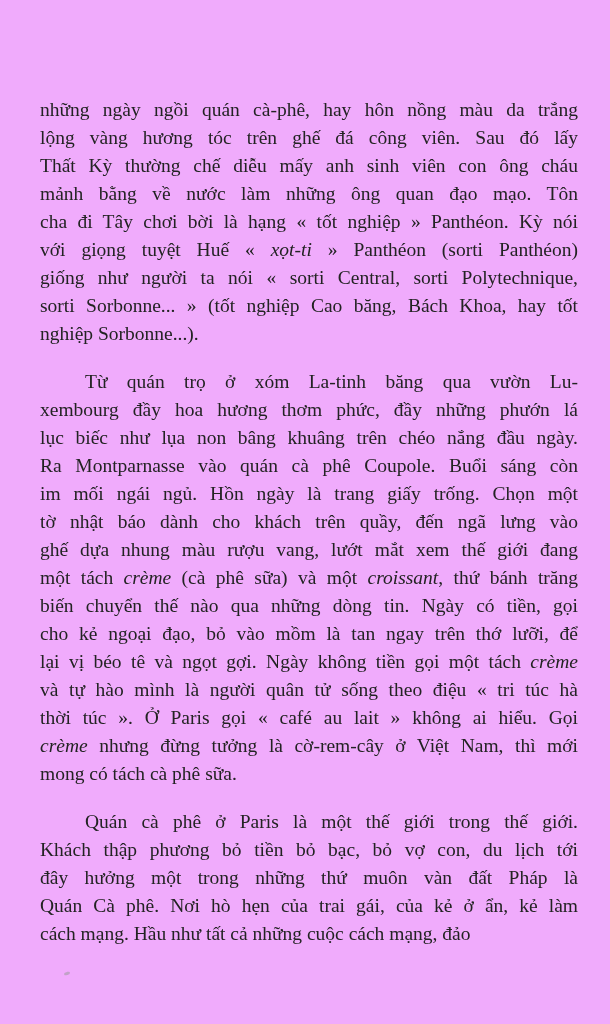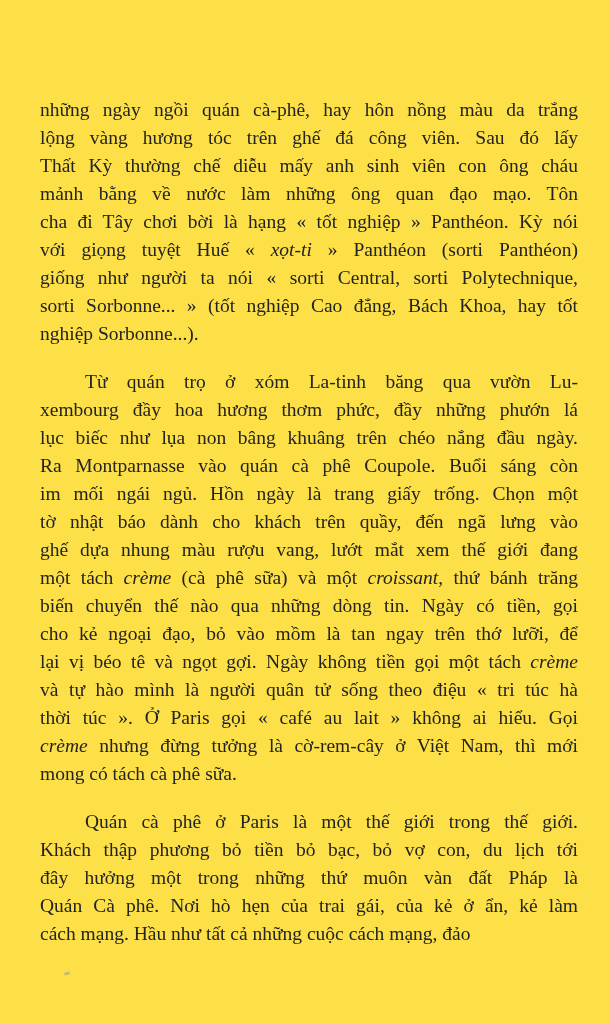--- a/index.html
+++ b/index.html
@@ -9,21 +9,21 @@
     body {
       width: 610px;
       height: 1024px;
       background: #fefefe;
       overflow: hidden;
       position: relative;
     }
     .page {
       width: 610px;
       height: 1024px;
-      background: #fde047;
+      background: #f0abfc;
       position: relative;
       box-sizing: border-box;
     }
     .text-block {
       position: absolute;
       left: 40px;
       top: 96px;
       width: 538px;
       color: #232323;
       font-family: "Liberation Serif", "DejaVu Serif", serif;
@@ -70,21 +70,21 @@
 <div class="page">
   <div class="text-block">
       <div class="paragraph">
         <div class="line"><span>những ngày ngồi quán cà-phê, hay hôn nồng màu da trắng</span></div>
         <div class="line"><span>lộng vàng hương tóc trên ghế đá công viên. Sau đó lấy</span></div>
         <div class="line"><span>Thất Kỳ thường chế diễu mấy anh sinh viên con ông cháu</span></div>
         <div class="line"><span>mảnh bằng về nước làm những ông quan đạo mạo. Tôn</span></div>
         <div class="line"><span>cha đi Tây chơi bời là hạng « tốt nghiệp » Panthéon. Kỳ nói</span></div>
         <div class="line"><span>với giọng tuyệt Huế « </span><span class="it">xọt-ti</span><span> » Panthéon (sorti Panthéon)</span></div>
         <div class="line"><span>giống như người ta nói « sorti Central, sorti Polytechnique,</span></div>
-        <div class="line"><span>sorti Sorbonne... » (tốt nghiệp Cao đẳng, Bách Khoa, hay tốt</span></div>
+        <div class="line"><span>sorti Sorbonne... » (tốt nghiệp Cao băng, Bách Khoa, hay tốt</span></div>
         <div class="line last"><span>nghiệp Sorbonne...).</span></div>
       </div>
       <div class="paragraph">
         <div class="line indent"><span>Từ quán trọ ở xóm La-tinh băng qua vườn Lu-</span></div>
         <div class="line"><span>xembourg đầy hoa hương thơm phức, đầy những phướn lá</span></div>
         <div class="line"><span>lục biếc như lụa non bâng khuâng trên chéo nắng đầu ngày.</span></div>
         <div class="line"><span>Ra Montparnasse vào quán cà phê Coupole. Buổi sáng còn</span></div>
         <div class="line"><span>im mối ngái ngủ. Hồn ngày là trang giấy trống. Chọn một</span></div>
         <div class="line"><span>tờ nhật báo dành cho khách trên quầy, đến ngã lưng vào</span></div>
         <div class="line"><span>ghế dựa nhung màu rượu vang, lướt mắt xem thế giới đang</span></div>

